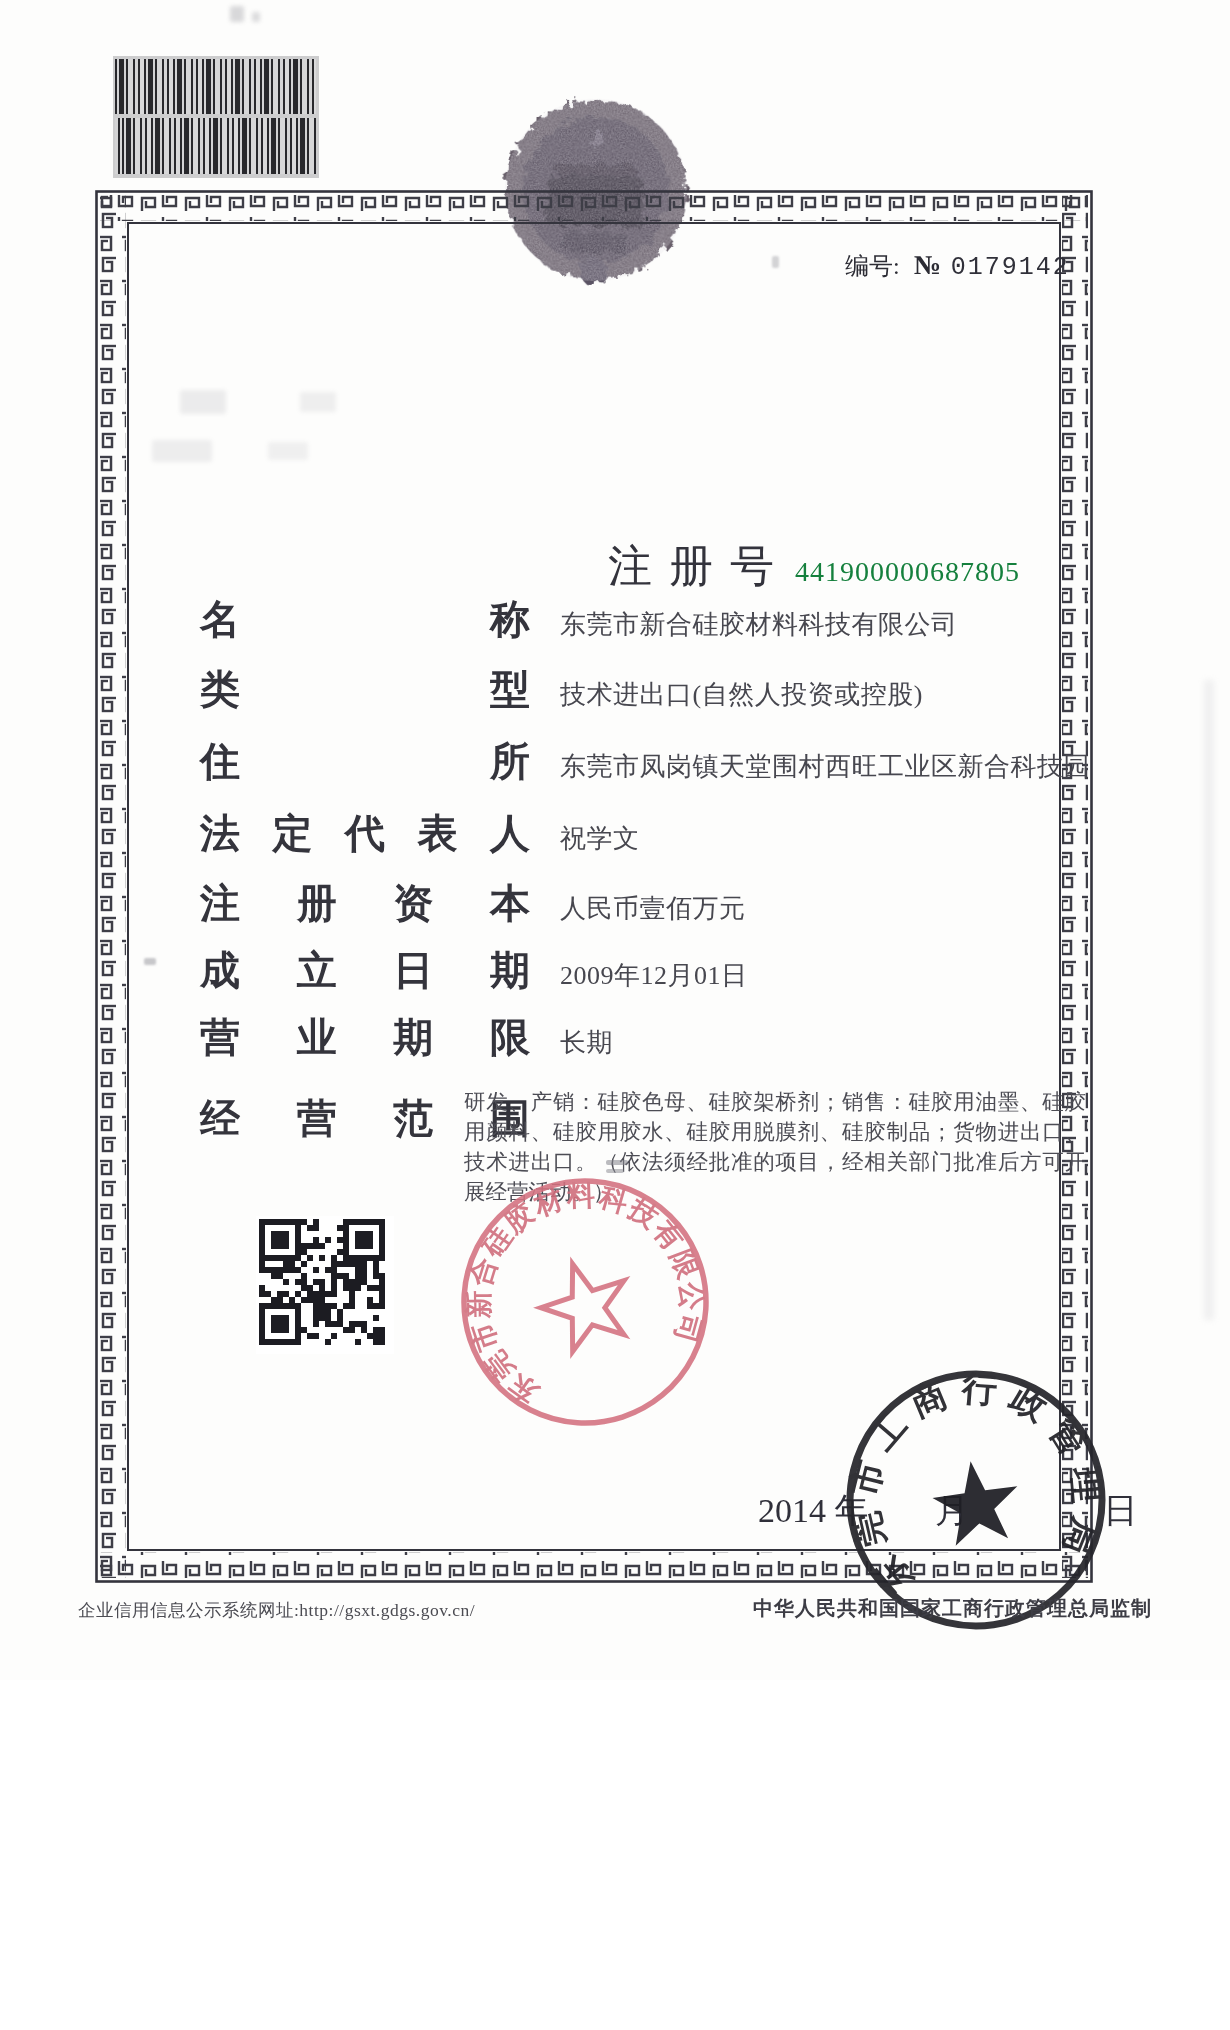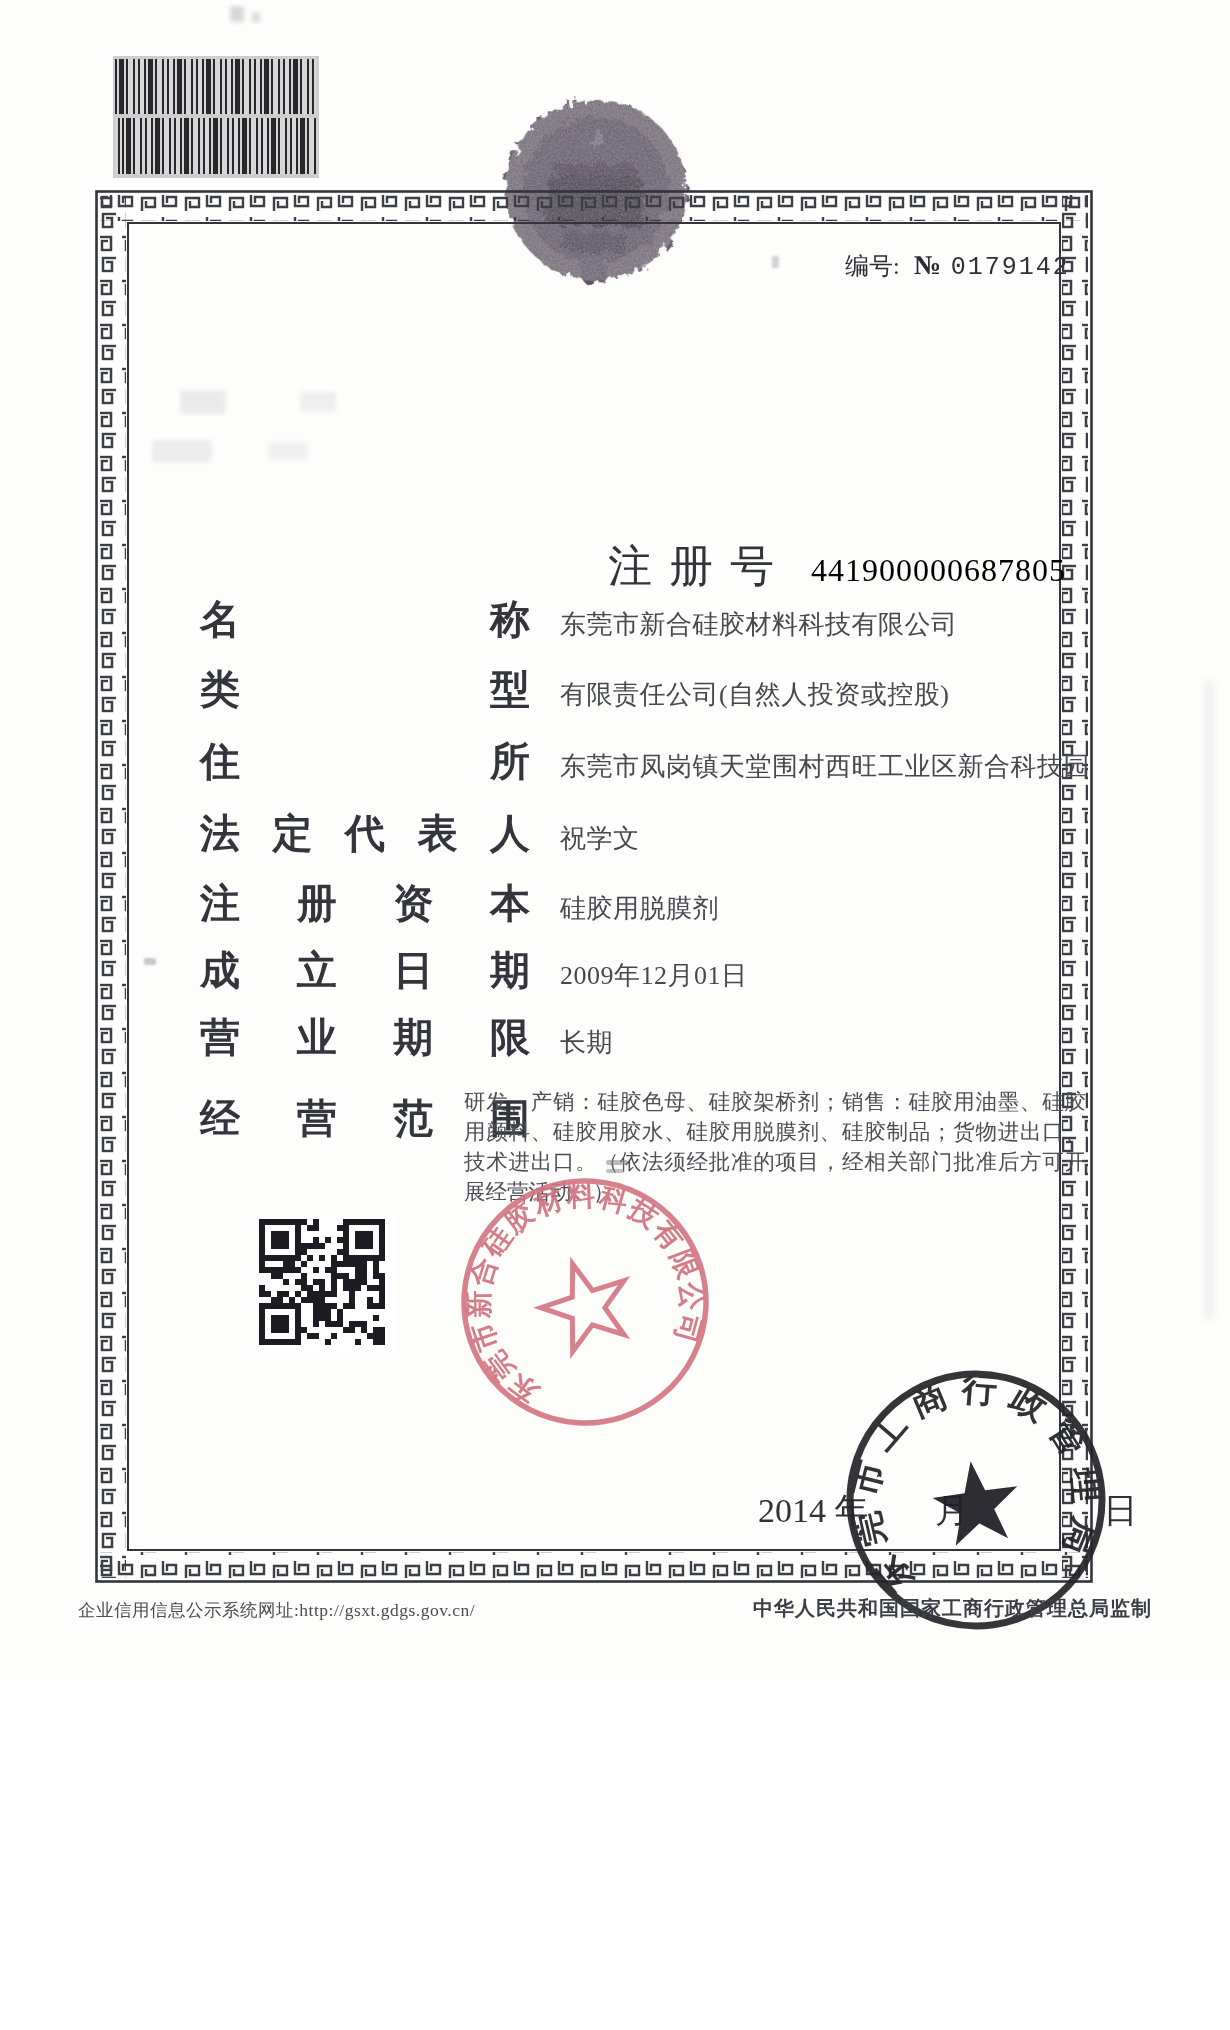--- a/index.html
+++ b/index.html
@@ -24,21 +24,21 @@
   .serial .numero{font-weight:bold;font-size:27px;margin:0 10px 0 14px;}
   .serial .num{font-family:"Liberation Mono","DejaVu Sans Mono",monospace;font-size:25px;letter-spacing:2px;color:#303039;}
 
   .title{position:absolute;left:95px;top:332px;width:998px;text-align:center;
          font-family:"DejaVu Sans","Liberation Sans",sans-serif;font-weight:900;
          font-size:150px;line-height:1.1;letter-spacing:42px;text-indent:42px;color:#1d1c21;
          text-shadow:0 0 1px #3c3c40;}
 
   .regno{position:absolute;left:608px;top:537px;white-space:nowrap;}
   .regno .lbl{font-size:44px;letter-spacing:17px;color:#33333c;}
-  .regno .num{font-size:32px;margin-left:16px;letter-spacing:1px;color:#000000;font-family:"Liberation Serif","DejaVu Serif",serif;}
+  .regno .num{font-size:28px;letter-spacing:1px;color:#15803d;font-family:"Liberation Serif","DejaVu Serif",serif;}
 
   .fields{position:absolute;left:200px;top:598px;width:890px;}
   .frow{display:flex;align-items:flex-start;}
   .frow .flabel{width:330px;flex:0 0 330px;font-size:40px;line-height:1.12;color:#34343c;font-weight:600;}
   .frow .fvalue{margin-left:30px;margin-top:9px;font-size:26px;color:#47474f;letter-spacing:0.5px;white-space:nowrap;}
   [data-justify]{display:flex;justify-content:space-between;}
   .r-name{height:70px;} .r-type{height:72px;} .r-addr{height:72px;} .r-legal{height:70px;}
   .r-cap{height:67px;}  .r-date{height:67px;} .r-term{height:67px;}
   .r-scope .flabel{margin-top:14px;}
   .r-scope .fvalue{margin-left:-66px;margin-top:4px;width:622px;font-size:21.5px;line-height:1.4;
@@ -139,21 +139,21 @@
           <span>名</span>
           <span>称</span>
         </div>
       <div class="fvalue">东莞市新合硅胶材料科技有限公司</div>
     </div>
     <div class="frow r-type">
       <div class="flabel" data-justify="">
           <span>类</span>
           <span>型</span>
         </div>
-      <div class="fvalue">有限责任公司(自然人投资或控股)</div>
+      <div class="fvalue">技术进出口(自然人投资或控股)</div>
     </div>
     <div class="frow r-addr">
       <div class="flabel" data-justify="">
           <span>住</span>
           <span>所</span>
         </div>
       <div class="fvalue">东莞市凤岗镇天堂围村西旺工业区新合科技园</div>
     </div>
     <div class="frow r-legal">
       <div class="flabel" data-justify="">
@@ -165,21 +165,21 @@
         </div>
       <div class="fvalue">祝学文</div>
     </div>
     <div class="frow r-cap">
       <div class="flabel" data-justify="">
           <span>注</span>
           <span>册</span>
           <span>资</span>
           <span>本</span>
         </div>
-      <div class="fvalue">硅胶用脱膜剂</div>
+      <div class="fvalue">人民币壹佰万元</div>
     </div>
     <div class="frow r-date">
       <div class="flabel" data-justify="">
           <span>成</span>
           <span>立</span>
           <span>日</span>
           <span>期</span>
         </div>
       <div class="fvalue">2009年12月01日</div>
     </div>

